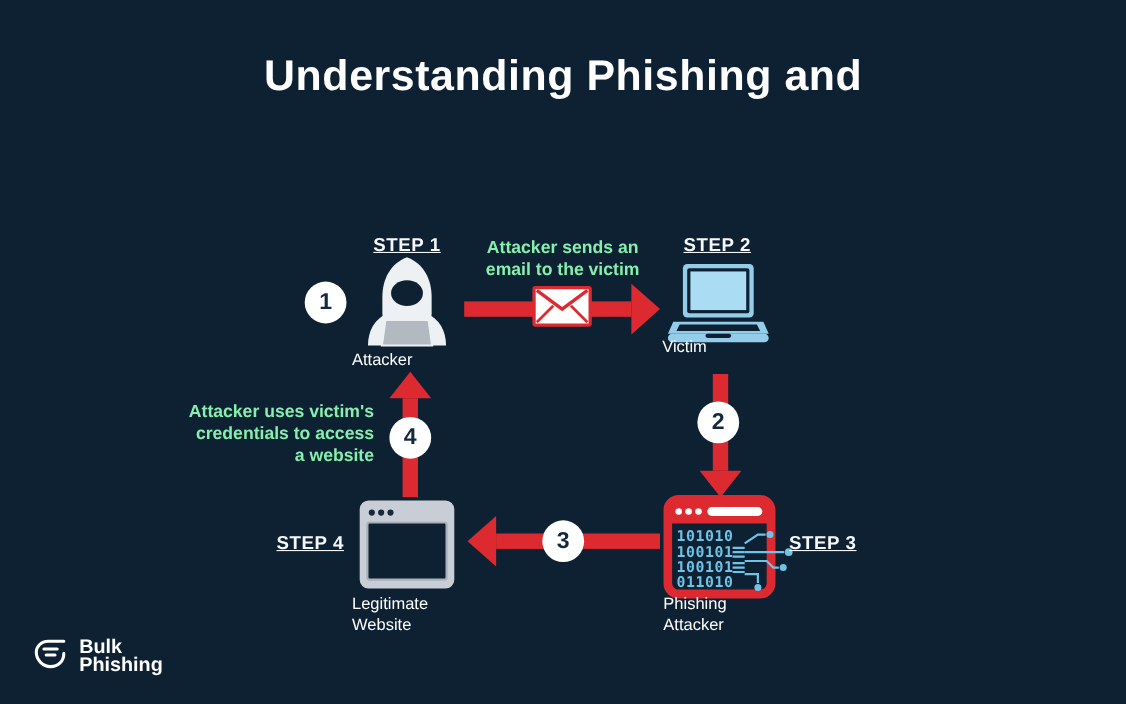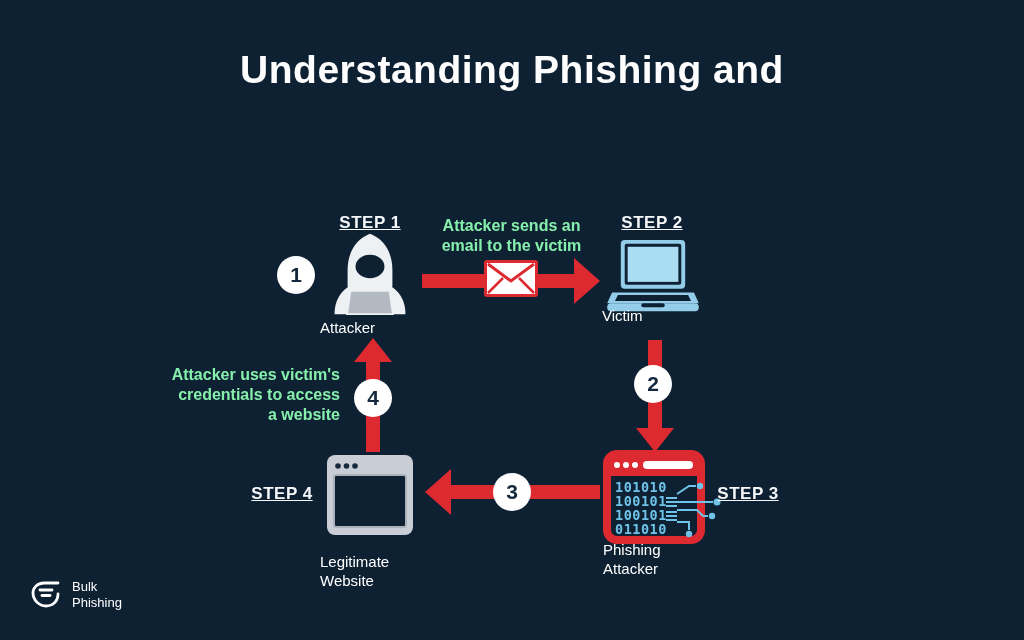--- a/index.html
+++ b/index.html
@@ -80,22 +80,22 @@
     width: 54px; height: 37px;
     background: #ffffff;
     border: 3px solid #dc2a30;
     border-radius: 3px;
     z-index: 4;
   }
 
   
   .logo-text {
     color: #ffffff;
-    font-weight: normal;
-    font-size: 13px;
+    font-weight: bold;
+    font-size: 18px;
     line-height: 16px;
   }
 </style>
 </head>
 <body>
 
 <div id="canvas">
 
   <div class="abs title">
     <div>Understanding Phishing and</div>
@@ -193,21 +193,21 @@
     <svg width="90" height="84" viewBox="0 0 90 84">
       <rect x="2" y="2" width="86" height="80" rx="8" fill="#c9ced6"></rect>
       <circle cx="13" cy="13" r="2.8" fill="#16293c"></circle>
       <circle cx="21.5" cy="13" r="2.8" fill="#16293c"></circle>
       <circle cx="30" cy="13" r="2.8" fill="#16293c"></circle>
       <rect x="9" y="22" width="72" height="52" rx="2" fill="#0e2133" stroke="#aab1ba" stroke-width="2"></rect>
     </svg>
   </div>
 
   <div class="abs step-label" style="left:242px; top:484px; width:80px;">STEP 4</div>
-  <div class="abs node-label" style="left:320px; top:552px; width:100px;">Legitimate
+  <div class="abs node-label" style="left:320px; top:540px; width:100px;">Legitimate
 Website</div>
 
   <div class="abs" style="left:354px; top:338px; width:38px; height:114px;">
     <div class="tri tri-up" style="left:0; top:0;"></div>
     <div class="arrow-shaft" style="left:12px; top:24px; width:14px; height:90px;"></div>
   </div>
   <div class="abs num-circle" style="left:354px; top:379px;">4</div>
   <div class="abs annot" style="left:160px; top:365px; width:180px; text-align:right;">Attacker uses victim's
 credentials to access
 a website</div>

